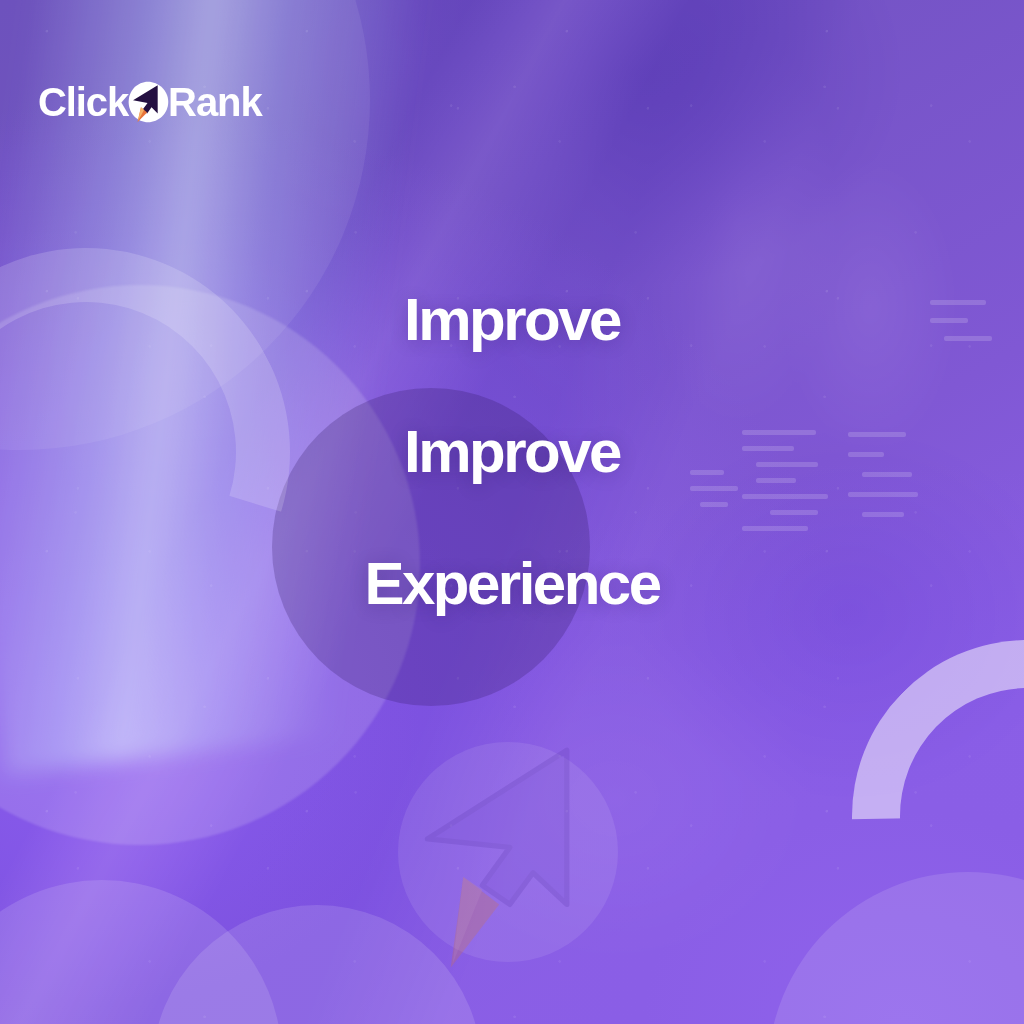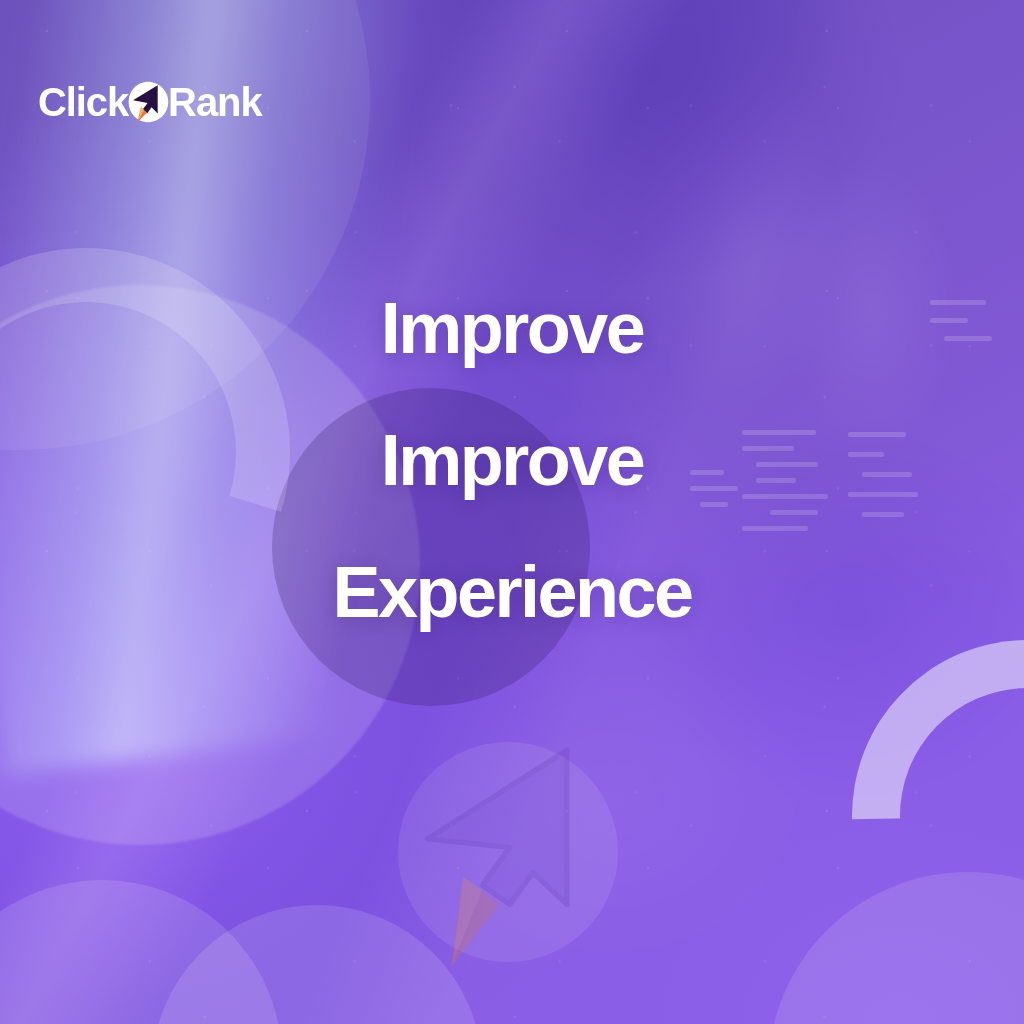--- a/index.html
+++ b/index.html
@@ -110,25 +110,25 @@
     font-weight:700;
     letter-spacing:-1.1px;
     line-height:52px;
     white-space:nowrap;
   }
   #logo-mark{ width:44px; height:44px; margin:0 -2px; display:block; }
 
   
   #headline{
     position:absolute;
-    left:0; right:0; top:262px;
+    left:0; right:0; top:254px;
     text-align:center;
     color:#ffffff;
     font-weight:700;
-    font-size:72px;
+    font-size:60px;
     line-height:132px;
     letter-spacing:-2.5px;
     text-shadow:0 2px 18px rgba(38,16,82,.22);
   }
   .headline-line{display:block;}
 
   
   #rocket-watermark{
     position:absolute; left:408px; top:746px;
     width:212px; height:226px;

